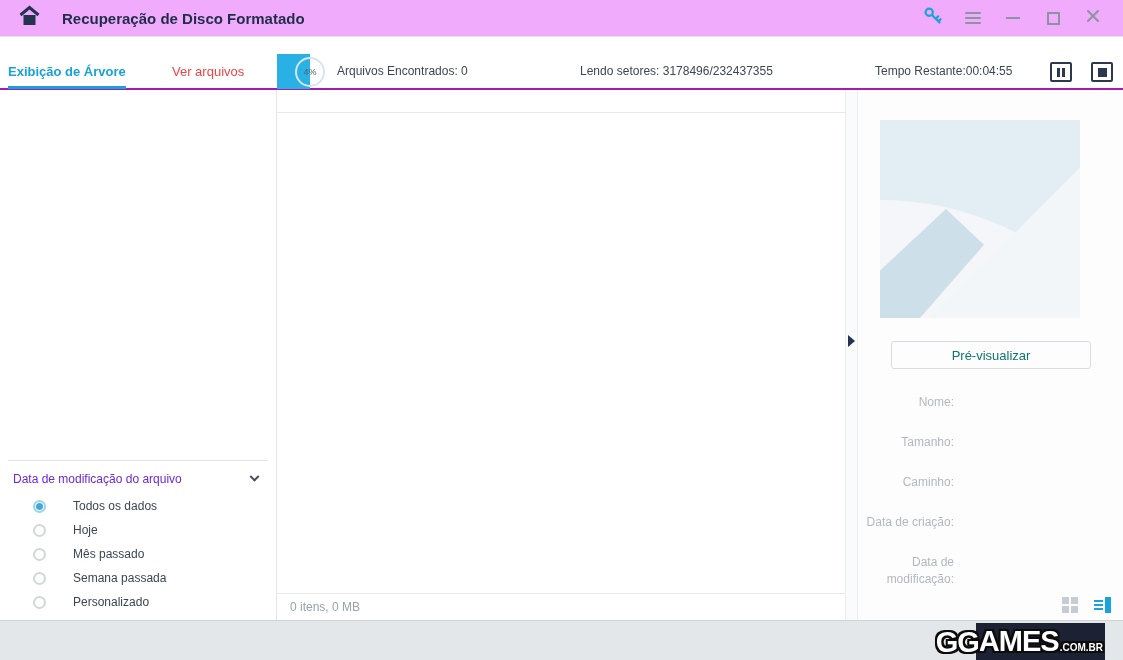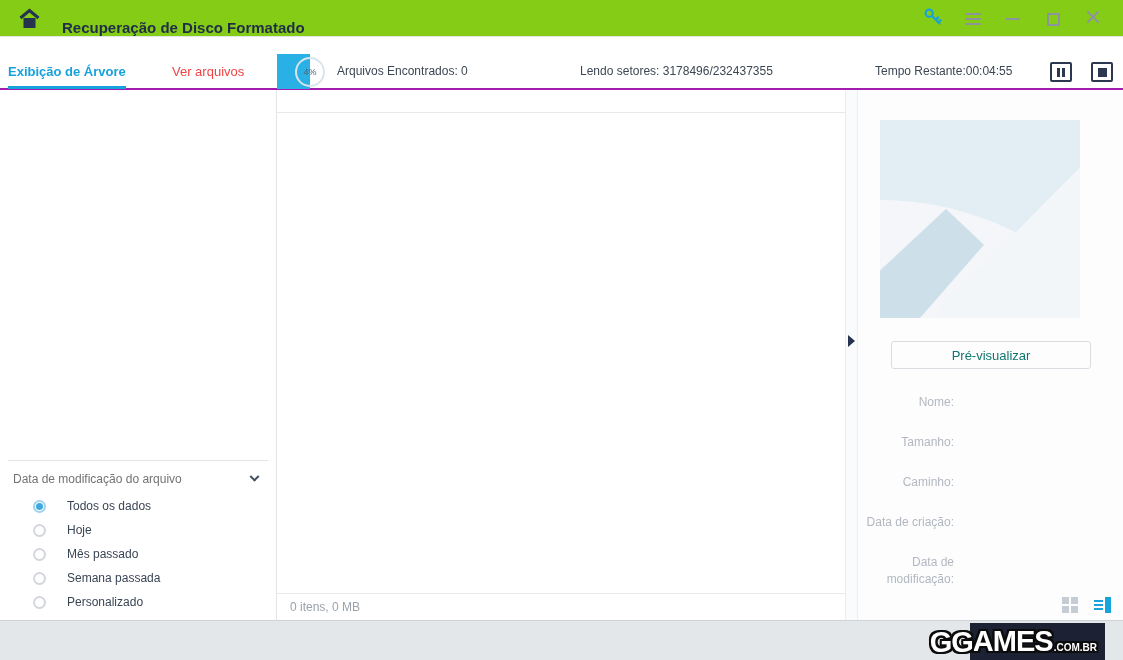--- a/index.html
+++ b/index.html
@@ -2,21 +2,21 @@
 <html><head>
 <meta charset="utf-8">
 <style>
   * { margin:0; padding:0; box-sizing:border-box; }
   html,body { width:1123px; height:660px; }
   body { font-family:"Liberation Sans", sans-serif; background:#fff; }
   .app { position:relative; width:1123px; height:660px; overflow:hidden; background:#fff; }
 
   
   .titlebar { position:absolute; top:0; left:0; right:0; height:37px;
-    background:#84cc16; border-bottom:1px solid #e3e6e9; display:flex; align-items:flex-end; }
+    background:#f0abfc; border-bottom:1px solid #e3e6e9; display:flex; align-items:center; }
   .home-btn { margin-left:14px; width:30px; height:30px; display:flex; align-items:center; justify-content:center; cursor:pointer; }
   .app-title { margin-left:18px; font-size:15px; font-weight:700; color:#1f2d47; }
   .tb-actions { margin-left:auto; margin-right:10px; display:flex; align-items:center; }
   .tb-btn { width:40px; height:34px; display:flex; align-items:center; justify-content:center; cursor:pointer; }
   .hamburger { display:flex; flex-direction:column; gap:3px; }
   .hamburger i { width:16px; height:2px; background:#8d949e; border-radius:1px; }
   .min-bar { width:14px; height:2px; background:#8d949e; }
   .max-box { width:13px; height:13px; border:2px solid #8d949e; }
 
   
@@ -40,29 +40,29 @@
   .btn-stop { left:814px; }
   .ctl-btn .pbar { width:3px; height:9px; background:#2b3850; }
   .ctl-btn .sqr { width:9px; height:9px; background:#2b3850; }
 
   
   .content { position:absolute; top:90px; left:0; right:0; bottom:40px; display:flex; }
   .left-panel { width:277px; border-right:1px solid #e3e6e9; position:relative; background:#fff; }
   .filter { position:absolute; top:370px; left:0; right:0; }
   .filter-divider { margin:0 8px; border-top:1px solid #e2e5e8; }
   .filter-head { margin:11px 12px 8px 13px; display:flex; justify-content:space-between; align-items:center;
-    font-size:12px; color:#737373; cursor:pointer; }
+    font-size:12px; color:#6d28d9; cursor:pointer; }
   .chev { width:7px; height:7px; border-right:2px solid #46505e; border-bottom:2px solid #46505e;
     transform:rotate(45deg) translate(-2px,-2px); margin-right:6px; }
   .radio-row { height:24px; display:flex; align-items:center; padding-left:33px; cursor:pointer; }
   .radio { width:13px; height:13px; border-radius:50%; border:2px solid #d3d7dc; background:#fff;
     display:flex; align-items:center; justify-content:center; flex:0 0 auto; }
   .radio-row.selected .radio { border-color:#9ed2ef; }
   .radio-row.selected .radio i { width:7px; height:7px; border-radius:50%; background:#3fa9de; display:block; }
-  .radio-label { margin-left:21px; font-size:12px; color:#3a4554; }
+  .radio-label { margin-left:27px; font-size:12px; color:#3a4554; }
 
   .mid-panel { flex:1; display:flex; flex-direction:column; background:#fff; border-right:1px solid #ededf0;gap:48px; }
   .list-header { height:23px; border-bottom:1px solid #e7e9ec; }
   .list-body { flex:1; }
   .list-status { height:27px; border-top:1px solid #e7e9ec; line-height:26px; padding-left:13px;
     font-size:12px; color:#9aa2ab; }
 
   .splitter { width:12px; background:#fafbfc; border-right:1px solid #ededf0; position:relative; cursor:col-resize; }
   .splitter .arrow { position:absolute; top:245px; left:2px; width:0; height:0;
     border-left:7px solid #25334e; border-top:6px solid transparent; border-bottom:6px solid transparent; }
@@ -90,21 +90,21 @@
   .list-icon .block { width:6px; height:16px; background:#18a3dd; }
 
   
   .bottombar { position:absolute; left:0; right:0; bottom:0; height:40px; background:#e3e7ea;
     border-top:1px solid #ced3d8; }
   .logo { position:absolute; right:18px; top:2px; display:flex; align-items:center; }
   .outline { color:#fff; font-weight:800; letter-spacing:-1px;
     text-shadow:-2px -2px 0 #0c0c0c, 2px -2px 0 #0c0c0c, -2px 2px 0 #0c0c0c, 2px 2px 0 #0c0c0c,
       -2px 0 0 #0c0c0c, 2px 0 0 #0c0c0c, 0 -2px 0 #0c0c0c, 0 2px 0 #0c0c0c; }
   .logo-gg { font-size:29px; z-index:2; margin-right:-3px; }
-  .logo-box { background:#1c2233; padding:2px 8px 3px 3px; display:flex; align-items:baseline; }
+  .logo-box { background:#1c2233; padding:2px 2px 3px 3px; display:flex; align-items:baseline; }
   .logo-ames { font-size:29px; }
   .logo-tld { font-size:10px; letter-spacing:0; margin-left:1px; }
 </style>
 </head>
 <body>
 
 <div class="app">
 
   <header class="titlebar">
     <div class="home-btn">

